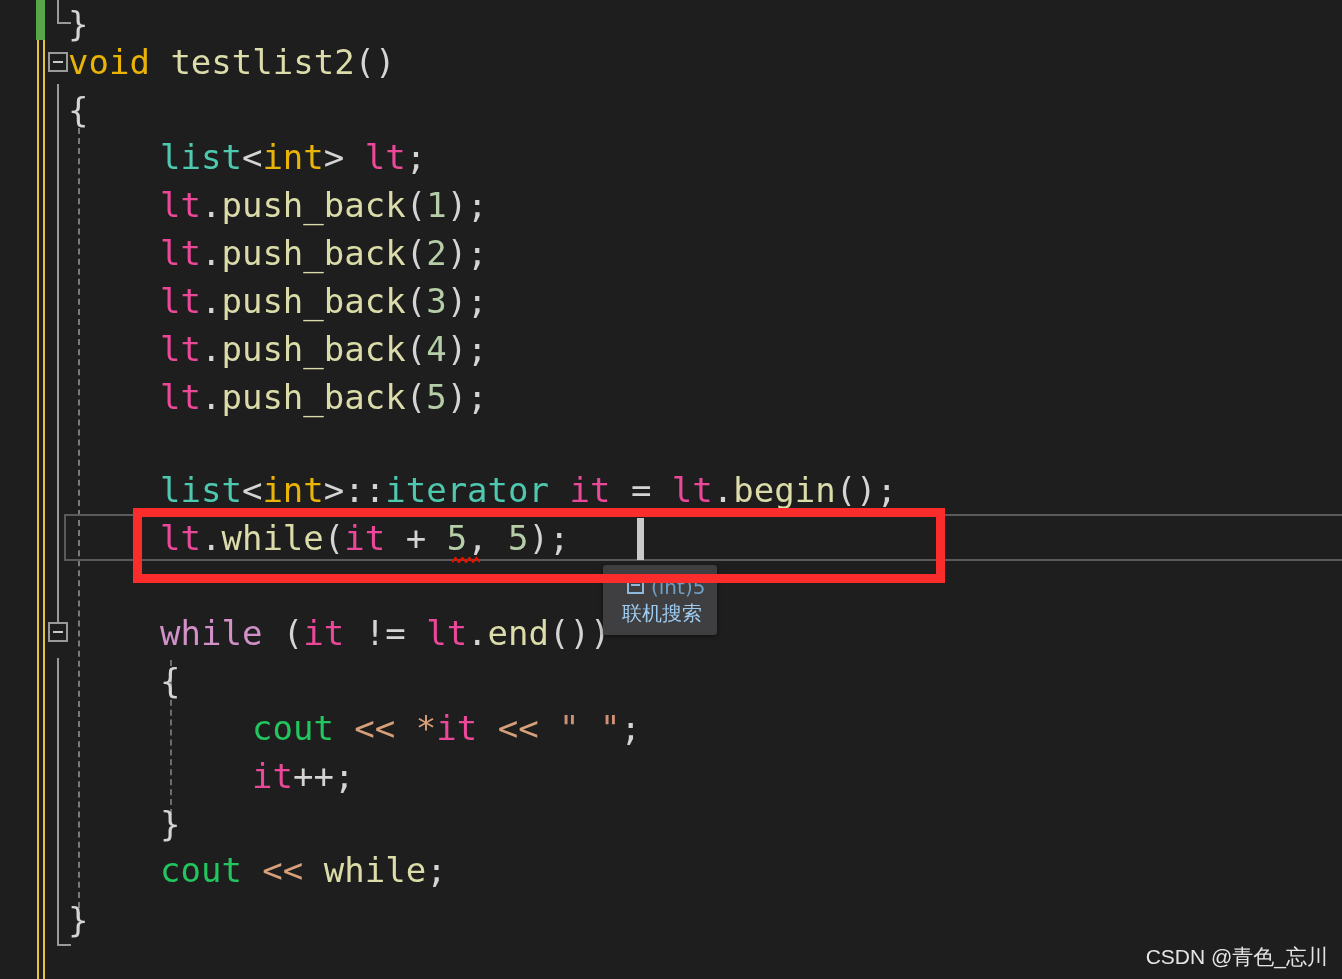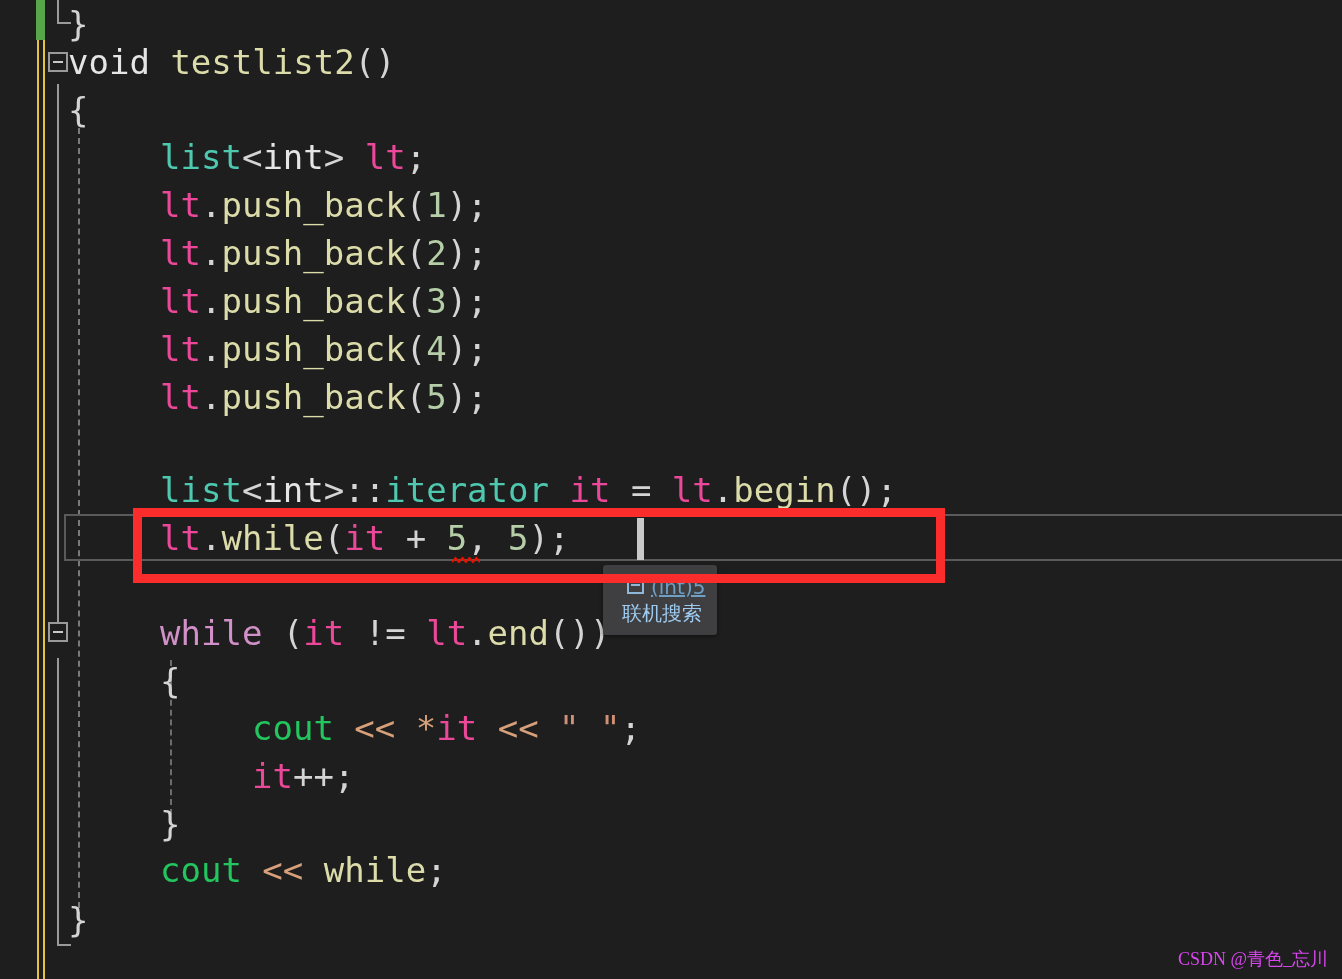--- a/index.html
+++ b/index.html
@@ -124,21 +124,21 @@
     font-size: 34px;
     white-space: pre;
     color: #d4d4d4;
     letter-spacing: 0px;
   }
   .ind0 { padding-left: 68px; }
   .ind1 { padding-left: 160px; }
   .ind2 { padding-left: 252px; }
 
   
-  .kw       { color: #e5e5e5; }   
+  .kw       { color: #eab308; }   
   .kwflow   { color: #d191c8; }   
   .fn       { color: #dcdcaa; }   
   .type     { color: #4ec9b0; }   
   .var      { color: #ec4899; }   
   .punct    { color: #d4d4d4; }
   .num      { color: #b5cea8; }
   .str      { color: #ce9178; }
   .op       { color: #d4d4d4; }
   .opstream { color: #d7a07a; }
   .plain    { color: #22c55e; }
@@ -227,40 +227,39 @@
     height: 2px;
     background: #8fb8d8;
   }
   .popup-type {
     position: absolute;
     left: 48px;
     top: 10px;
     font-size: 20px;
     color: #6f9fc4;
     white-space: nowrap;
-    text-decoration: underline;
   }
   .popup-link {
     position: absolute;
     left: 19px;
     top: 35px;
     font-size: 20px;
     color: #9ecbf0;
     white-space: nowrap;
     font-family: "DejaVu Sans", "Liberation Sans", sans-serif;
   }
 
   
   .watermark {
     position: absolute;
     right: 14px;
     bottom: 8px;
-    font-size: 18px;
-    color: #d946ef;
-    font-family: Liberation Serif, serif;
+    font-size: 21px;
+    color: #e5e5e5;
+    font-family: Liberation Sans, sans-serif;
     white-space: nowrap;
   }
 </style>
 </head>
 <body>
 
 <div id="editor">
 
   <div class="gutter-change-green"></div>
   <div class="gutter-change-yellow-a"></div>

